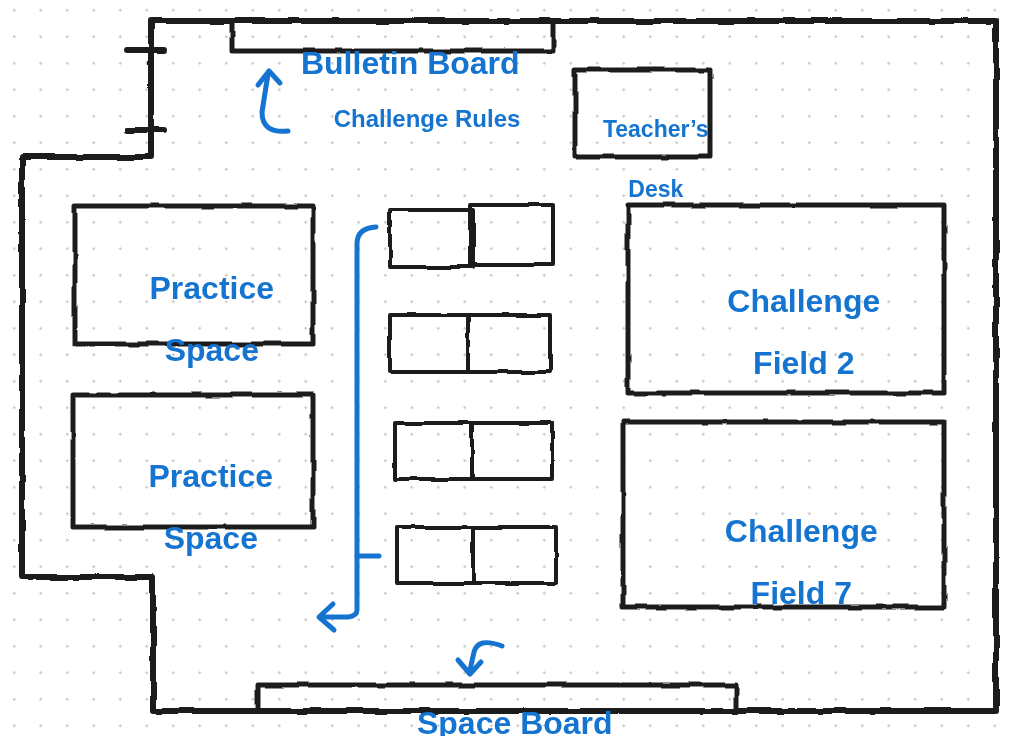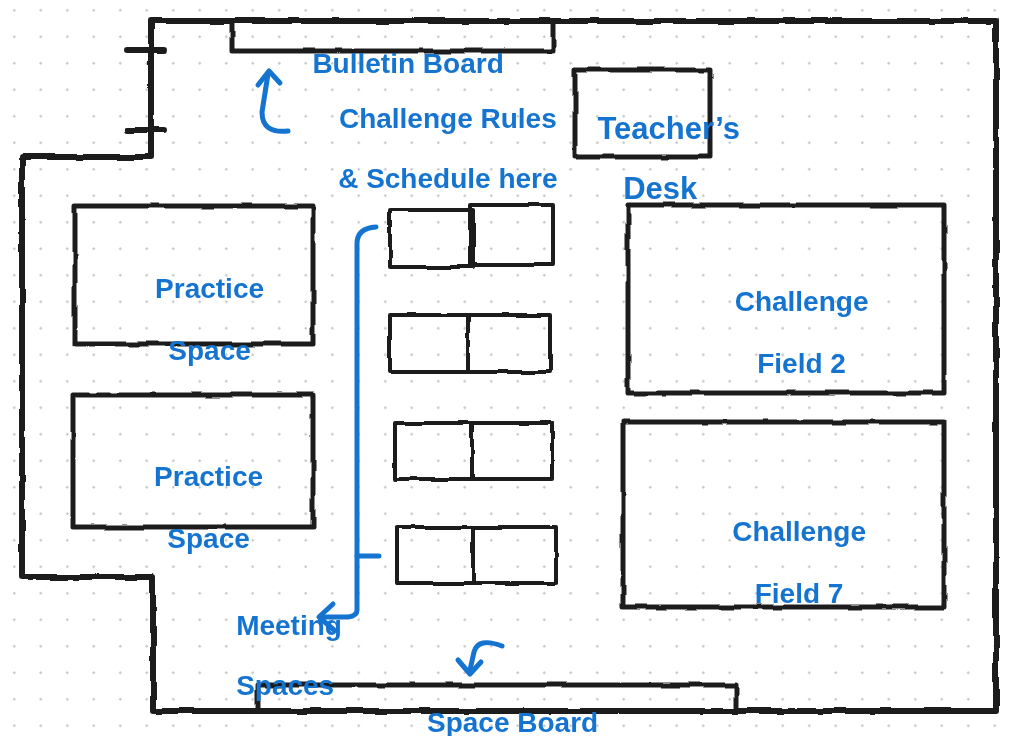--- a/index.html
+++ b/index.html
@@ -21,32 +21,32 @@
   .sw6 { stroke-width:6; }
   .sw5 { stroke-width:5; }
   .sw4 { stroke-width:4; }
   .note-stroke { stroke: var(--annotation-blue, #1474d0); fill:none; stroke-width:5; stroke-linecap:round; stroke-linejoin:round; }
 
   .label {
     position:absolute;
     font-weight:700;
     color: var(--annotation-blue, #1474d0);
     text-align:center;
-    font-size:28px;
+    font-size:32px;
     line-height:31px;
     white-space:pre;
   }
   .lbl-bulletin    { left:232px; top:23px;  width:321px; line-height:27px; }
-  .lbl-teacher     { left:563px; top:84px;  width:160px; font-size:31px; line-height:30px; }
+  .lbl-teacher     { left:563px; top:84px;  width:160px; font-size:23px; line-height:30px; }
   .lbl-practice1   { left:75px;  top:242px; width:238px; }
   .lbl-practice2   { left:73px;  top:430px; width:240px; }
   .lbl-field1      { left:628px; top:255px; width:316px; }
   .lbl-field2      { left:623px; top:485px; width:321px; }
   .lbl-whiteboard  { left:258px; top:687px; width:478px; line-height:24px; }
-  .lbl-rules       { left:307px; top:74px;  text-align:center; font-size:28px; line-height:30px; }
+  .lbl-rules       { left:307px; top:74px;  text-align:right; font-size:24px; line-height:30px; }
   .lbl-meeting     { left:205px; top:581px; width:126px; line-height:30px; }
   .lbl-leaderboard { left:512px; top:635px; text-align:left; line-height:25px; }
 </style>
 </head>
 <body>
 
 <div class="canvas">
 
   <svg class="drawing" width="1018" height="736" viewBox="0 0 1018 736">
     <defs>
@@ -128,22 +128,17 @@
     <span>Challenge</span><br>
     <span>Field 7</span>
   </div>
 
   <div class="label lbl-whiteboard">
     <span>Space Board</span>
   </div>
 
   <div class="label lbl-rules">
     <span>Challenge Rules</span><br>
-    <span>&amp; Schedule here</span>
   </div>
 
-  <div class="label lbl-meeting">
-    <span>Meeting</span><br>
-    <span>Spaces</span>
-  </div>
 
 
 </div>
 
 </body></html>

